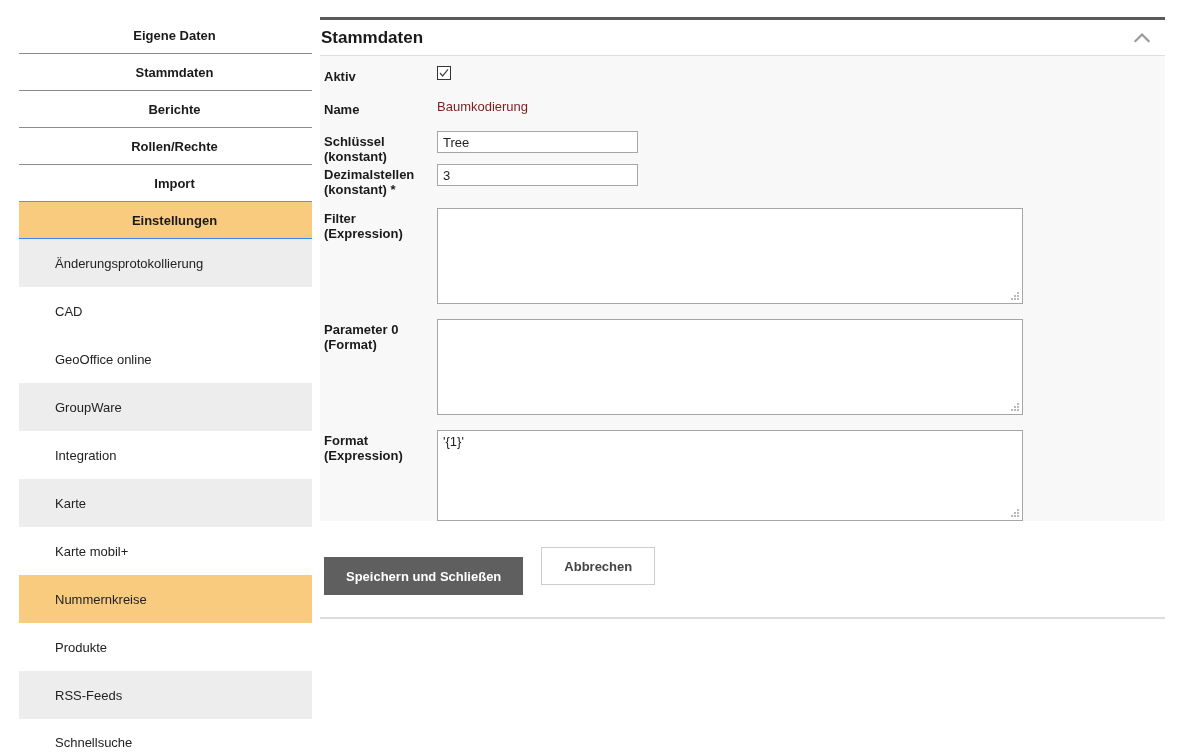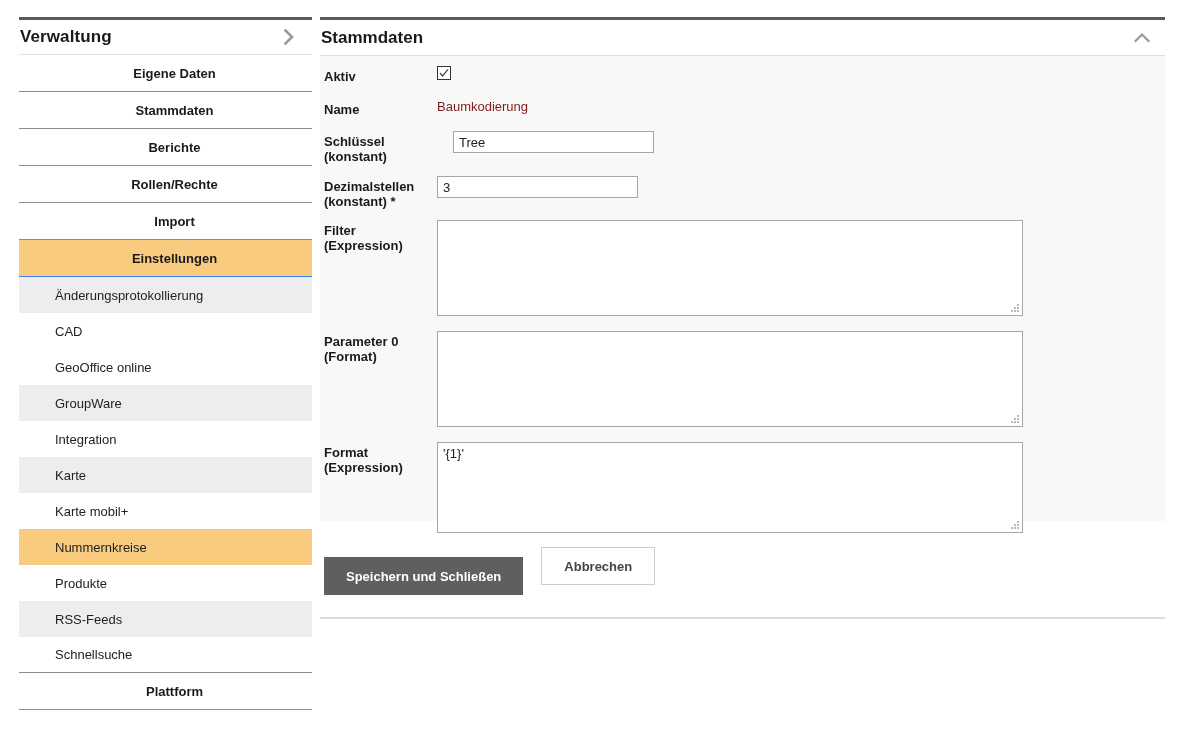--- a/index.html
+++ b/index.html
@@ -45,21 +45,21 @@
     padding-left: 18px;
     font-weight: bold;
     font-size: 13px;
     color: #1a1a1a;
     background: #fff;
     cursor: pointer;
     justify-content: center;
   }
   .side-item.highlight { background: #f8cb7f; border-bottom: 1px solid #3b82f6; }
   .side-sub {
-    height: 36px;
+    height: 48px;
     display: flex; align-items: center;
     padding-left: 36px;
     font-weight: normal;
     font-size: 13px;
     color: #222;
     background: #ffffff;
     border-bottom: none;
     cursor: pointer;
   }
   .side-sub.odd { background: #ededed; }
@@ -176,28 +176,20 @@
     width: 845px; height: 2px; background: #dcdcdc;
   }
 </style>
 </head>
 <body>
 
 <div id="app">
 
   <div id="sidebar">
 
-    <div class="side-head">
-      <div class="side-head-title">Verwaltung</div>
-      <div class="chev-right">
-        <svg width="22" height="22" viewBox="0 0 22 22" aria-hidden="true">
-          <path d="M7.5 4.5 L14 11 L7.5 17.5" fill="none" stroke="#9a9a9a" stroke-width="2.6" stroke-linecap="square"></path>
-        </svg>
-      </div>
-    </div>
 
     <div id="side-list">
         <div class="side-item">
           <span>Eigene Daten</span>
         </div>
         <div class="side-item">
           <span>Stammdaten</span>
         </div>
         <div class="side-item">
           <span>Berichte</span>
@@ -274,21 +266,21 @@
         </div>
       </div>
 
       <div class="frow" style="margin-bottom:14px;">
         <div class="flabel">Name</div>
         <div class="fctl">
           <span class="ftext">Baumkodierung</span>
         </div>
       </div>
 
-      <div class="frow" style="margin-bottom:12px;gap:16px;">
+      <div class="frow" style="">
         <div class="flabel">Schlüssel (konstant)</div>
         <div class="fctl">
           <input class="finput" type="text" value="Tree" style="">
         </div>
       </div>
 
       <div class="frow" style="margin-bottom:11px;">
         <div class="flabel">Dezimalstellen (konstant) *</div>
         <div class="fctl">
           <input class="finput" type="text" value="3" style="">

